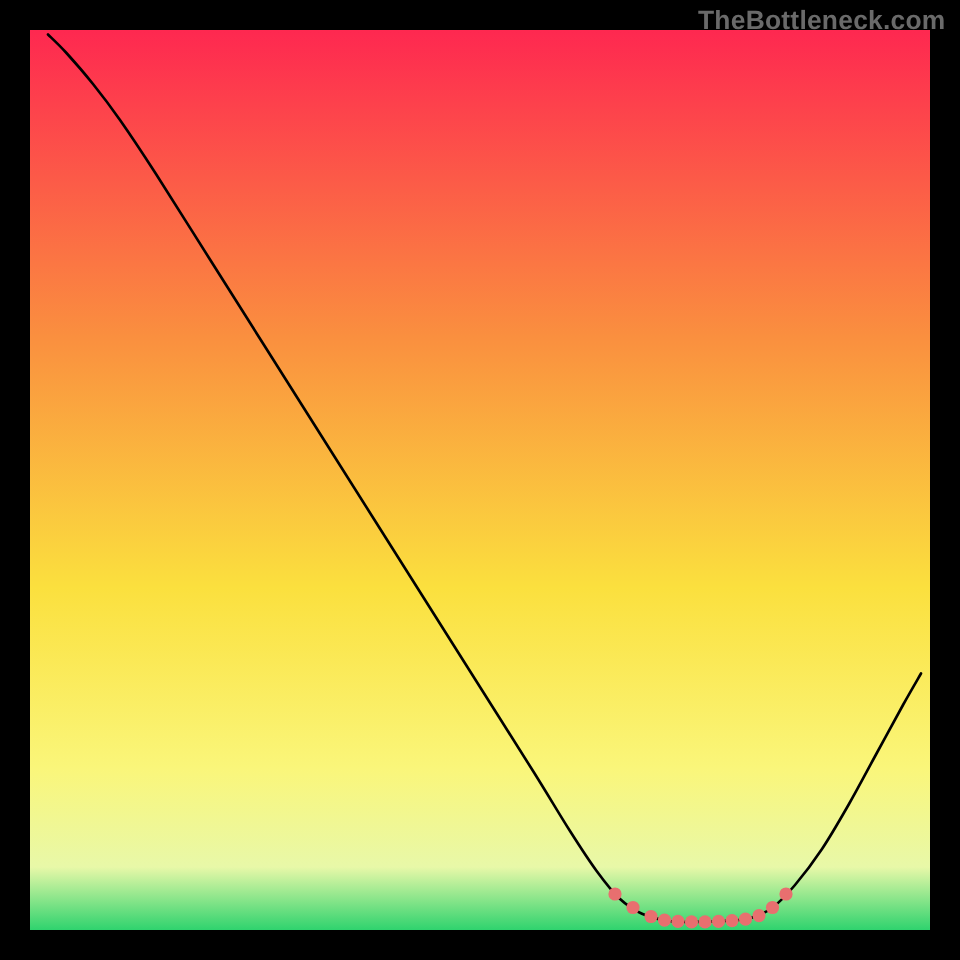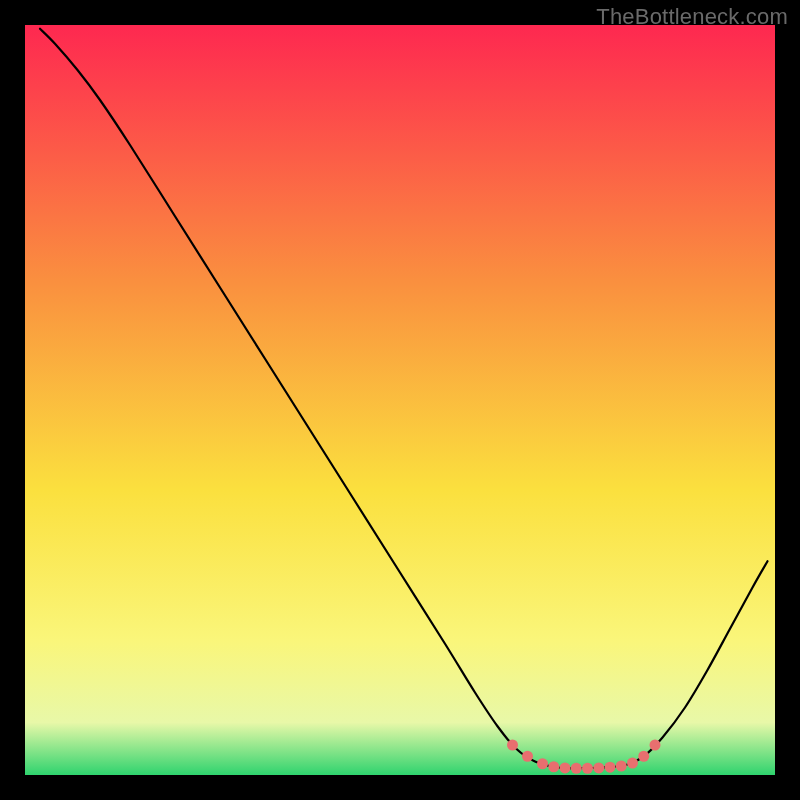--- a/index.html
+++ b/index.html
@@ -16,21 +16,21 @@
     width: 800px;
     height: 800px;
     background: #000;
   }
   .attribution {
     position: absolute;
     top: 4px;
     right: 12px;
     color: #6a6a6a;
     font-size: 22px;
-    font-weight: 400;
+    font-weight: 700;
     letter-spacing: 0.2px;
     z-index: 10;
   }
   .plot {
     position: absolute;
     left: 25px;
     top: 25px;
     width: 750px;
     height: 750px;
     background: #000;

